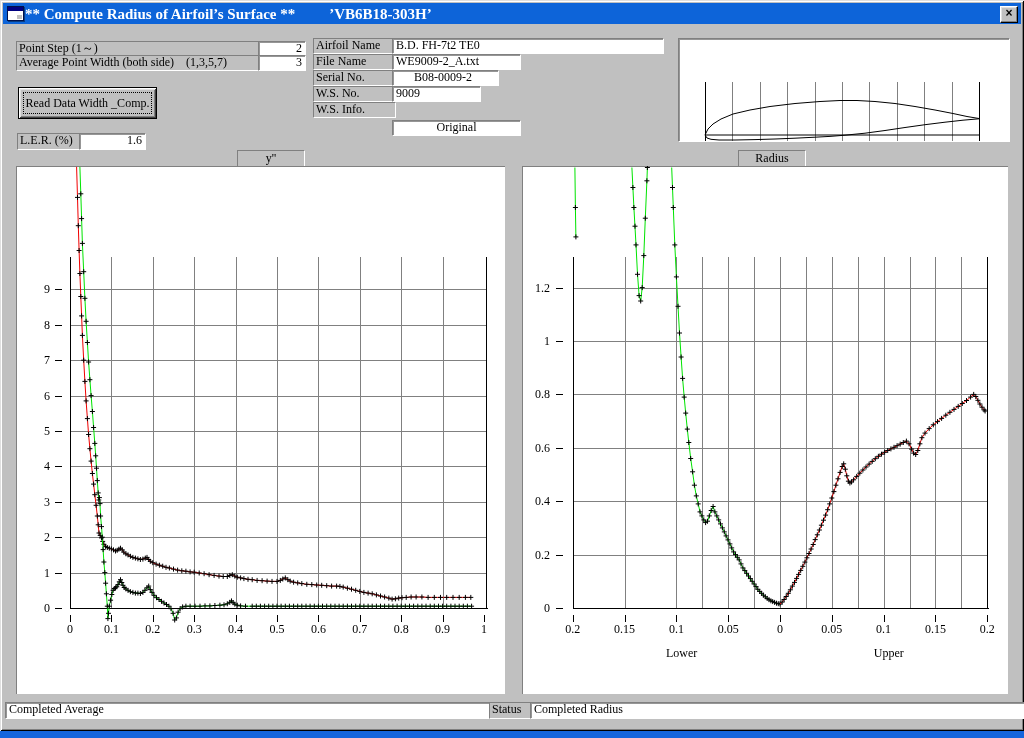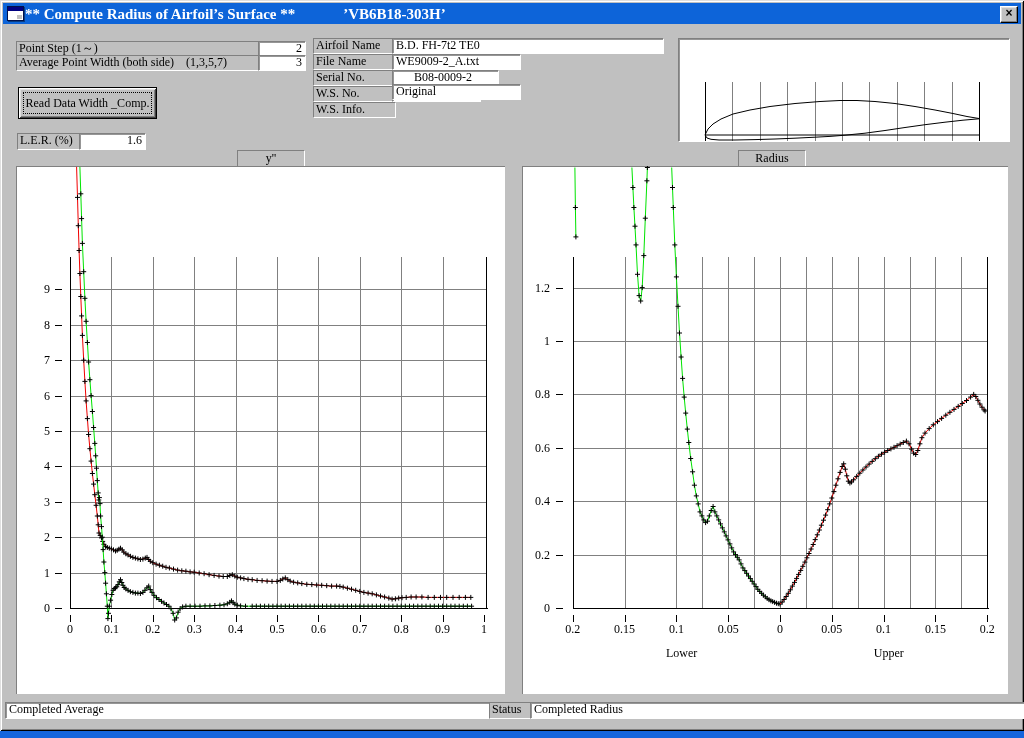--- a/index.html
+++ b/index.html
@@ -6,21 +6,21 @@
   body{width:1024px;height:738px;overflow:hidden;background:#1565DD;
        font-family:"Liberation Serif","DejaVu Serif",serif;}
   #desktop{position:relative;width:1024px;height:738px;background:#1565DD;}
   #win{position:absolute;left:0;top:0;width:1024px;height:731px;background:#C0C0C0;
        box-shadow:inset 1px 1px 0 #DFDFDF, inset -1px -1px 0 #000,
                   inset 2px 2px 0 #FFF, inset -2px -2px 0 #808080;}
   .abs{position:absolute;}
   .titlebar{position:absolute;left:3px;top:3px;width:1018px;height:21px;background:#0D64D9;}
   .ttl{position:relative;top:2px;color:#fff;font-size:15px;font-weight:bold;white-space:pre;}
   .ttl.first{margin-left:22px;}
-  .ttl.code{margin-left:44px;}
+  .ttl.code{margin-left:30px;}
   .app-icon{position:absolute;left:4px;top:3px;width:15px;height:13px;background:#fff;
             border:1px solid #00104a;box-shadow:1px 1px 0 rgba(0,0,0,.4);}
   .app-icon::before{content:"";position:absolute;left:0;right:0;top:0;height:4px;background:#000080;}
   .app-icon::after{content:"";position:absolute;right:1px;bottom:1px;width:5px;height:4px;background:#c0c0c0;}
   .closebtn{position:absolute;right:3px;top:3px;width:16px;height:15px;background:#C0C0C0;
             border:1px solid;border-color:#fff #000 #000 #fff;
             box-shadow:inset -1px -1px 0 #808080, inset 1px 1px 0 #dfdfdf;
             text-align:center;font-size:12px;font-weight:bold;line-height:13px;
             font-family:"Liberation Sans",sans-serif;color:#000;cursor:default;}
   .lbl{background:#C0C0C0;border:1px solid;border-color:#808080 #fff #fff #808080;
@@ -71,21 +71,21 @@
 
     <div class="abs lbl" style="left:313px;top:38px;width:77px;height:14px;">Airfoil Name</div>
     <div class="abs tbox" style="left:392px;top:38px;width:264px;height:14px;">B.D. FH-7t2 TE0</div>
     <div class="abs lbl" style="left:313px;top:54px;width:77px;height:14px;">File Name</div>
     <div class="abs tbox" style="left:392px;top:54px;width:121px;height:14px;">WE9009-2_A.txt</div>
     <div class="abs lbl" style="left:313px;top:70px;width:77px;height:14px;">Serial No.</div>
     <div class="abs tbox" style="left:392px;top:70px;width:81px;height:14px;padding-left:21px;">B08-0009-2</div>
     <div class="abs lbl" style="left:313px;top:86px;width:77px;height:14px;">W.S. No.</div>
     <div class="abs tbox" style="left:392px;top:86px;width:81px;height:14px;">9009</div>
     <div class="abs lbl" style="left:313px;top:102px;width:77px;height:14px;">W.S. Info.</div>
-    <div class="abs tbox" style="left:392px;top:84px;width:121px;height:14px;">Original</div>
+    <div class="abs tbox" style="left:392px;top:120px;width:121px;height:14px;text-align:center;">Original</div>
 
     <div class="abs tbox" style="left:678px;top:38px;width:330px;height:102px;padding:0;">
       <svg width="330" height="102">
           <line x1="26.5" y1="17" x2="26.5" y2="97" stroke="#000" shape-rendering="crispEdges"></line>
           <line x1="53.5" y1="17" x2="53.5" y2="97" stroke="#808080" shape-rendering="crispEdges"></line>
           <line x1="81.5" y1="17" x2="81.5" y2="97" stroke="#808080" shape-rendering="crispEdges"></line>
           <line x1="108.5" y1="17" x2="108.5" y2="97" stroke="#808080" shape-rendering="crispEdges"></line>
           <line x1="136.5" y1="17" x2="136.5" y2="97" stroke="#808080" shape-rendering="crispEdges"></line>
           <line x1="163.5" y1="17" x2="163.5" y2="97" stroke="#808080" shape-rendering="crispEdges"></line>
           <line x1="190.5" y1="17" x2="190.5" y2="97" stroke="#808080" shape-rendering="crispEdges"></line>

